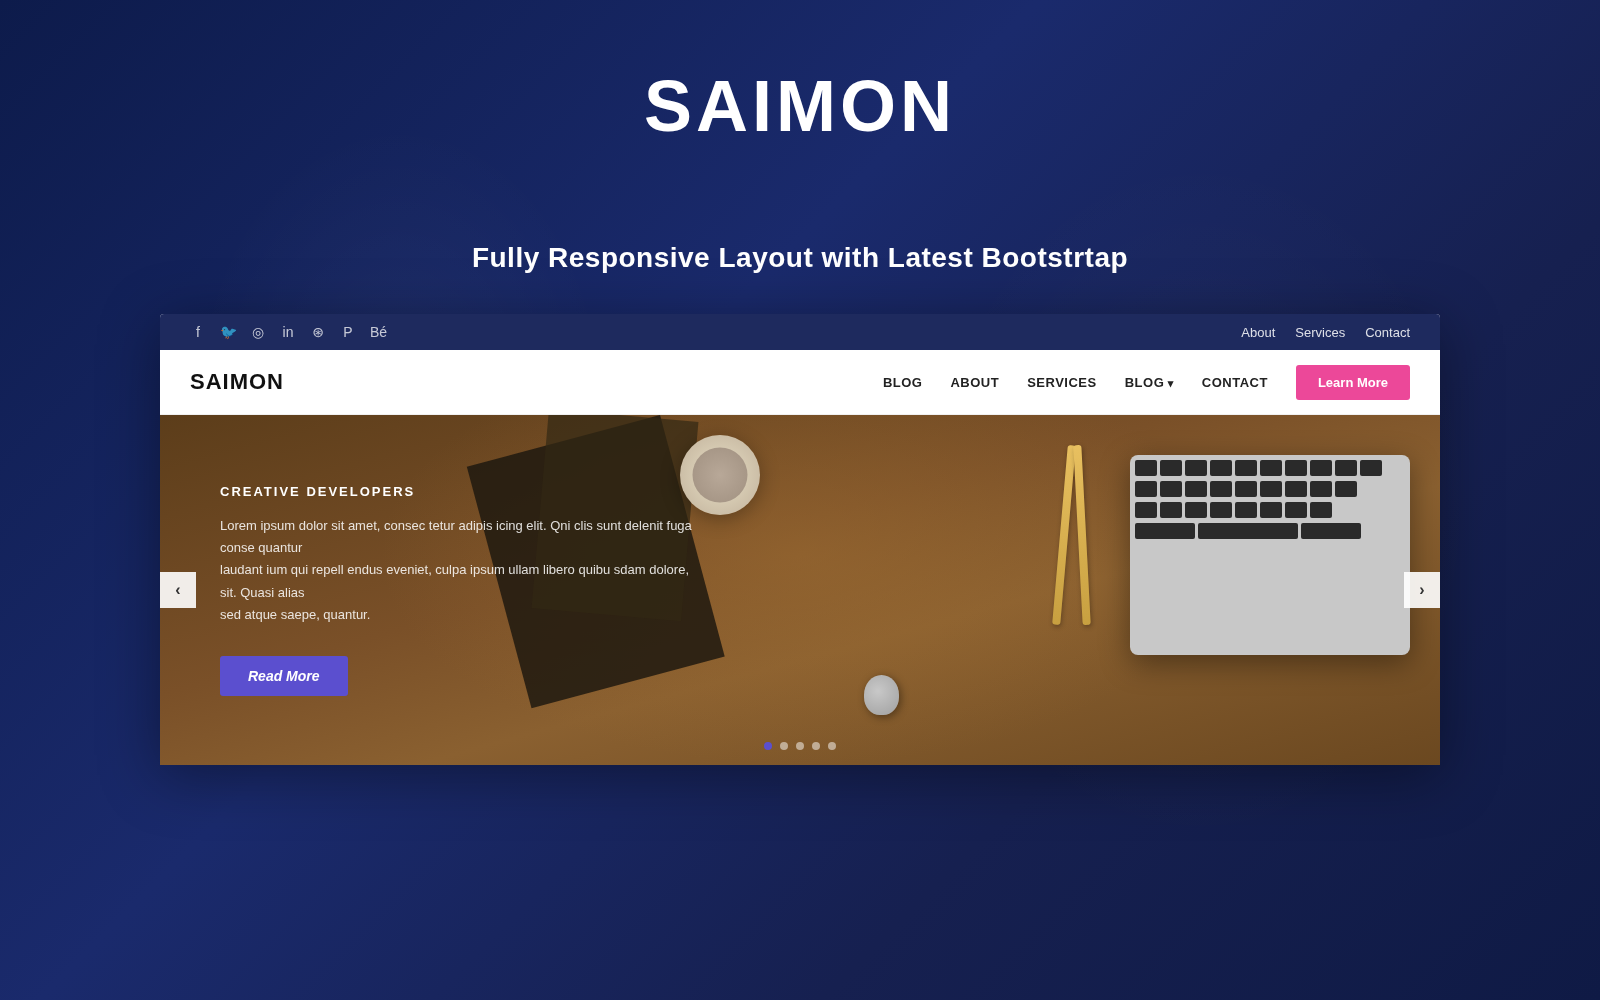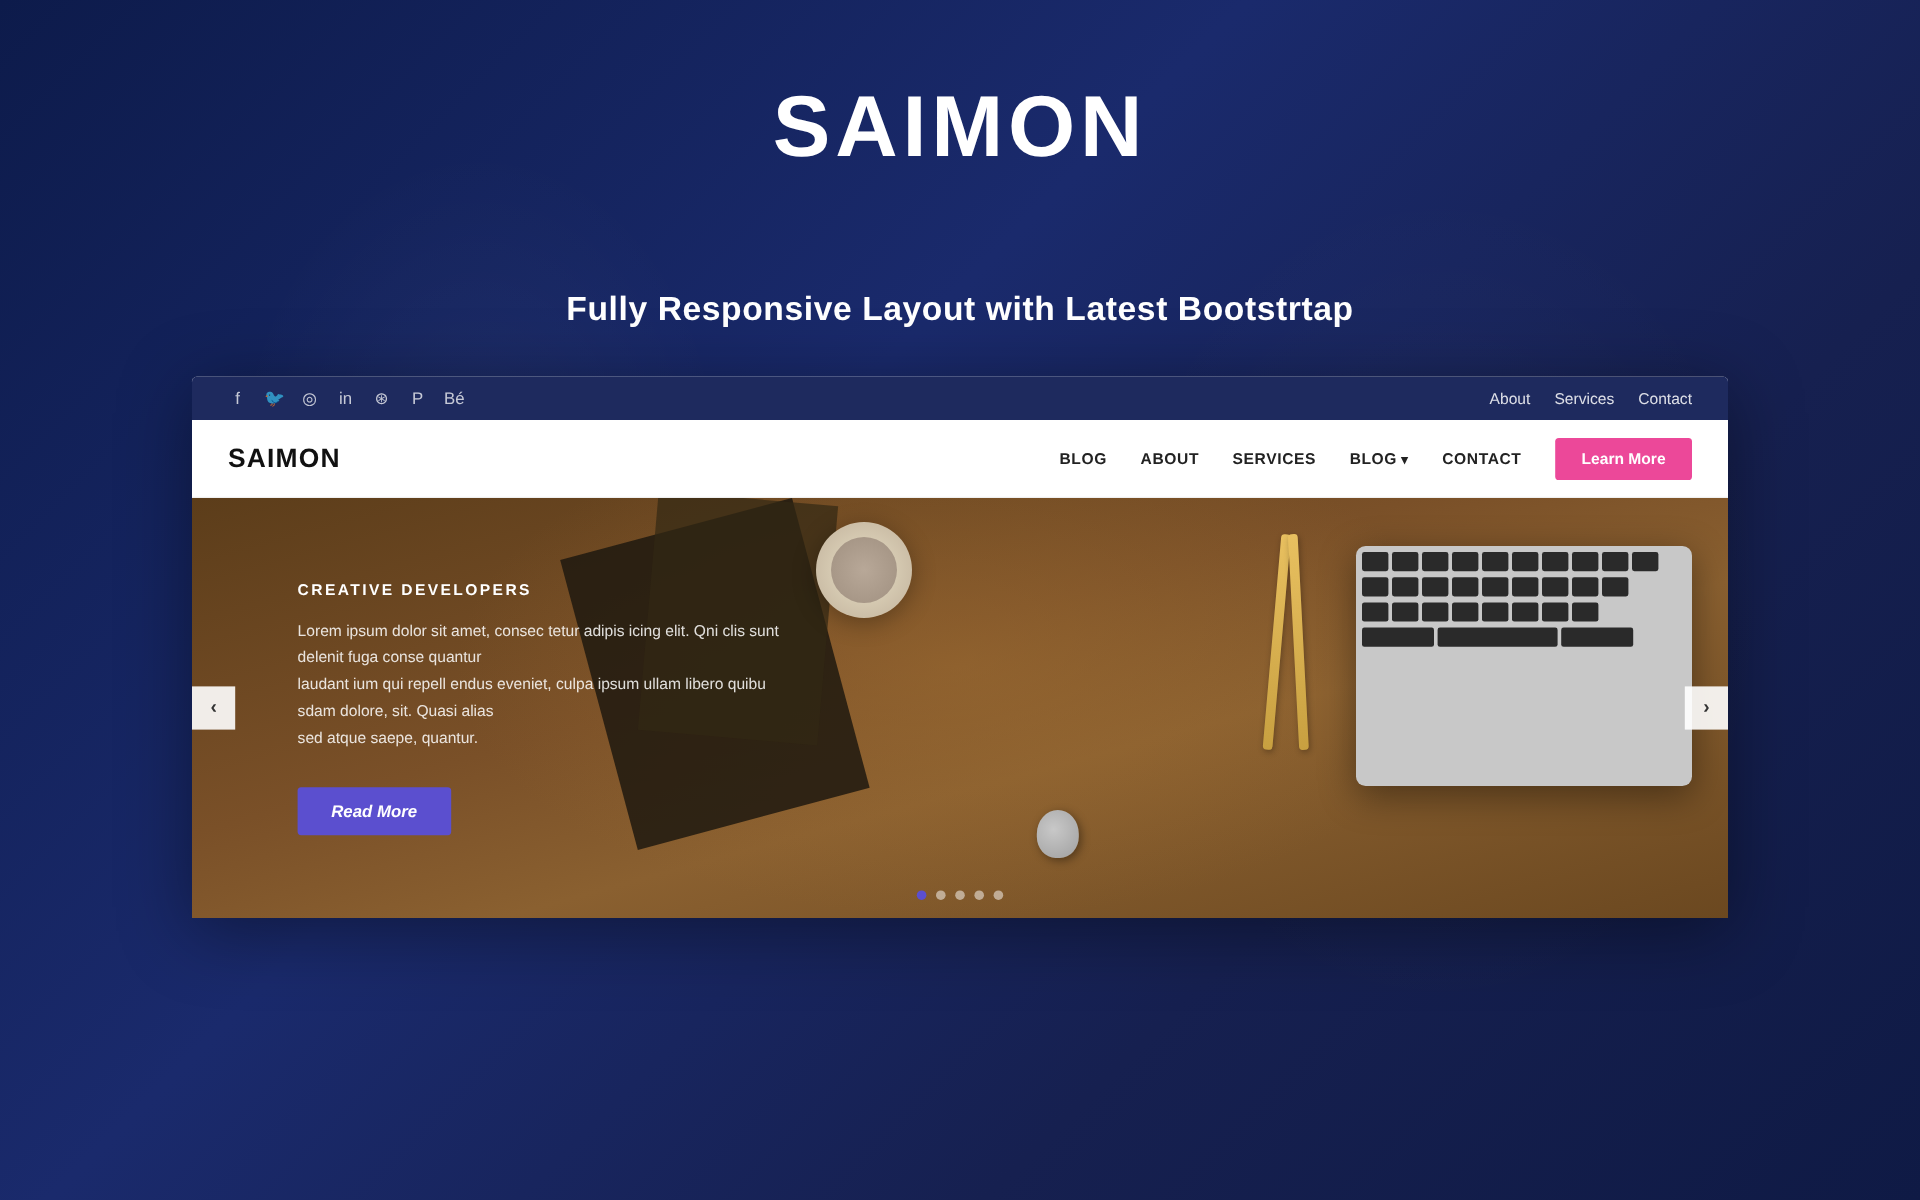--- a/index.html
+++ b/index.html
@@ -271,21 +271,21 @@
       color: #333;
       font-weight: bold;
     }
     .slider-arrow.left { left: 0; }
     .slider-arrow.right { right: 0; }
 
     
     .demo-hero-content {
       position: relative;
       z-index: 5;
-      padding: 0 88px;
+      padding: 0 60px;
       max-width: 600px;
     }
 
     .hero-eyebrow {
       font-size: 13px;
       font-weight: 700;
       color: #ffffff;
       letter-spacing: 2px;
       margin-bottom: 16px;
       text-transform: uppercase;

